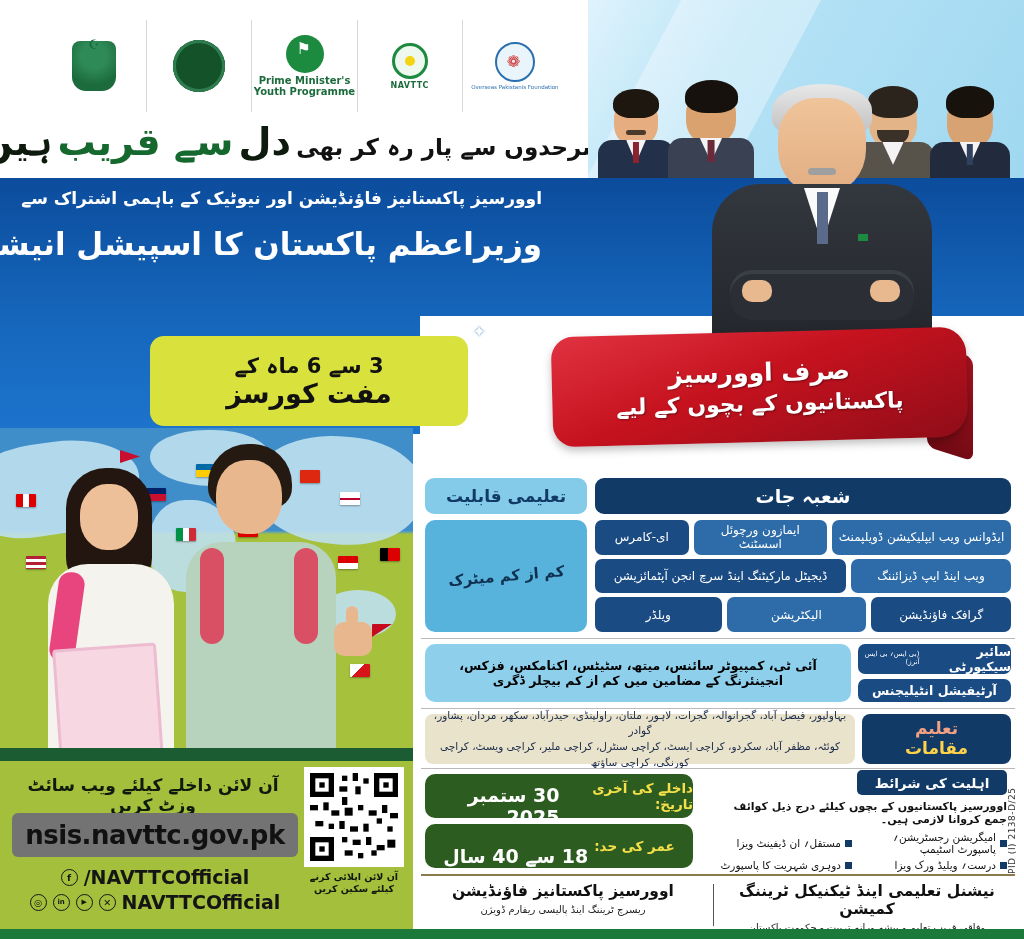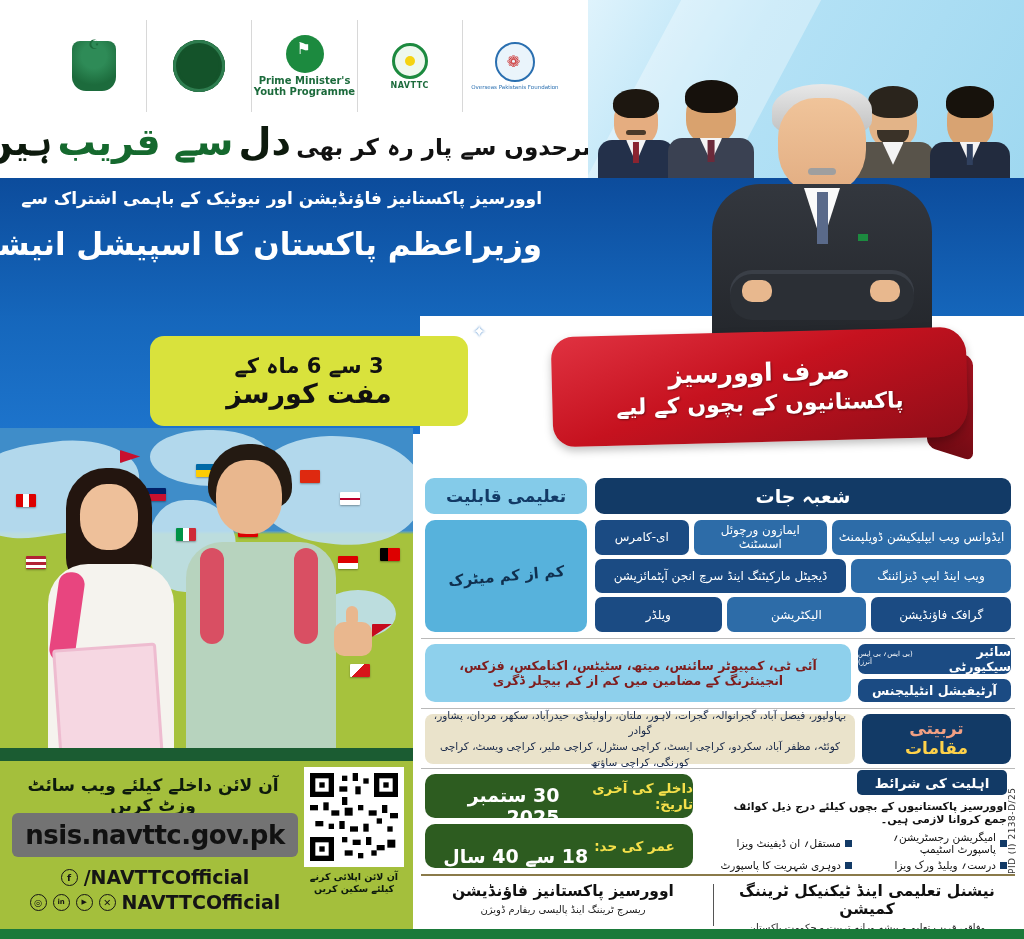--- a/index.html
+++ b/index.html
@@ -111,22 +111,22 @@
   .hdr-navy { position:absolute; left:182px; top:50px; width:416px; height:36px; background:#123a66; border-radius:9px; display:flex; align-items:center; justify-content:center; font-size:19px; font-weight:bold; color:#fff; direction:rtl; }
   .qual-cell { position:absolute; left:12px; top:92px; width:162px; height:112px; background:#57b2dc; border-radius:10px; display:flex; align-items:center; justify-content:center; font-size:15px; font-weight:bold; color:#10304f; direction:rtl; transform-origin:center; }
   .qual-cell span { transform:rotate(-5deg); }
   .chips { position:absolute; left:182px; top:92px; width:416px; height:112px; display:flex; flex-direction:column; gap:4px; direction:rtl; }
   .chip-row { display:flex; gap:5px; flex:1; }
   .chip { background:#2d6ca8; border-radius:7px; color:#fff; font-size:12px; display:flex; align-items:center; justify-content:center; direction:rtl; padding:0 4px; text-align:center; }
   .chip.dark { background:#1b4b83; }
   .divider { position:absolute; left:8px; width:594px; height:1px; background:#b9b9b9; }
   .cyber-col { position:absolute; left:445px; top:216px; width:153px; height:58px; display:flex; flex-direction:column; gap:5px; }
   .cyber-chip { flex:1; background:#1b4b83; border-radius:7px; color:#fff; display:flex; align-items:center; justify-content:center; gap:4px; direction:rtl; font-size:12.5px; font-weight:bold; }
-  .cyber-chip .tiny { font-size:7px; font-weight:normal; line-height:1.1; text-align:left; }
-  .qual2 { position:absolute; left:12px; top:216px; width:426px; height:58px; background:#8ed0ec; border-radius:10px; display:flex; align-items:center; justify-content:center; direction:rtl; text-align:center; font-size:12.5px; font-weight:bold; color:#7f1d1d; padding:0 18px; }
+  .cyber-chip .tiny { font-size:7px; font-weight:normal; line-height:1.1; text-align:right; }
+  .qual2 { position:absolute; left:12px; top:216px; width:426px; height:58px; background:#8ed0ec; border-radius:10px; display:flex; align-items:center; justify-content:center; direction:rtl; text-align:center; font-size:12.5px; font-weight:bold; color:#000000; padding:0 18px; }
   .loc-hdr { position:absolute; left:449px; top:286px; width:149px; height:50px; background:#123a66; border-radius:8px; display:flex; flex-direction:column; align-items:center; justify-content:center; direction:rtl; line-height:1.15; }
   .loc-hdr .l1 { color:#f2a083; font-size:17px; font-weight:bold; }
   .loc-hdr .l2 { color:#ffd24a; font-size:17px; font-weight:bold; }
   .loc-box { position:absolute; left:12px; top:286px; width:430px; height:50px; background:#eae3cb; border-radius:8px; display:flex; flex-direction:column; align-items:center; justify-content:center; direction:rtl; font-size:10.5px; color:#1a2a4a; line-height:1.5; padding:0 8px; text-align:center; }
   .green-box { position:absolute; left:12px; width:268px; height:44px; background:#2d5c20; border-radius:10px; display:flex; align-items:center; justify-content:center; gap:6px; direction:rtl; }
   .green-box .lbl { color:#f5e04a; font-size:13.5px; font-weight:bold; }
   .green-box .val { color:#fff; font-size:19px; font-weight:bold;margin-top:20px; }
   .elig { position:absolute; left:294px; top:342px; width:300px; direction:rtl; }
   .elig-hdr { margin-right:0; width:150px; height:25px; background:#123a66; border-radius:5px; color:#fff; font-size:13.5px; font-weight:bold; display:flex; align-items:center; justify-content:center; }
   .elig-intro { margin-top:5px; font-size:11px; font-weight:bold; color:#111; text-align:right; }
@@ -391,21 +391,21 @@
         <span>سائبر سیکیورٹی</span>
         <span class="tiny">(بی ایس؍ بی ایس آنرز)</span>
       </div>
       <div class="cyber-chip">آرٹیفیشل انٹیلیجنس</div>
     </div>
     <div class="qual2">آئی ٹی، کمپیوٹر سائنس، میتھ، سٹیٹس، اکنامکس، فزکس، انجینئرنگ کے مضامین میں کم از کم بیچلر ڈگری</div>
 
     <div class="divider" style="top:280px;"></div>
 
     <div class="loc-hdr">
-      <div class="l1">تربیتی</div>
+      <div class="l1">تعلیم</div>
       <div class="l2">مقامات</div>
     </div>
     <div class="loc-box">
       <div>بہاولپور، فیصل آباد، گجرانوالہ، گجرات، لاہور، ملتان، راولپنڈی، حیدرآباد، سکھر، مردان، پشاور، گوادر</div>
       <div>کوئٹہ، مظفر آباد، سکردو، کراچی ایسٹ، کراچی سنٹرل، کراچی ملیر، کراچی ویسٹ، کراچی کورنگی، کراچی ساؤتھ</div>
     </div>
 
     <div class="divider" style="top:340px;"></div>
 
     <div class="green-box" style="top:346px;">

